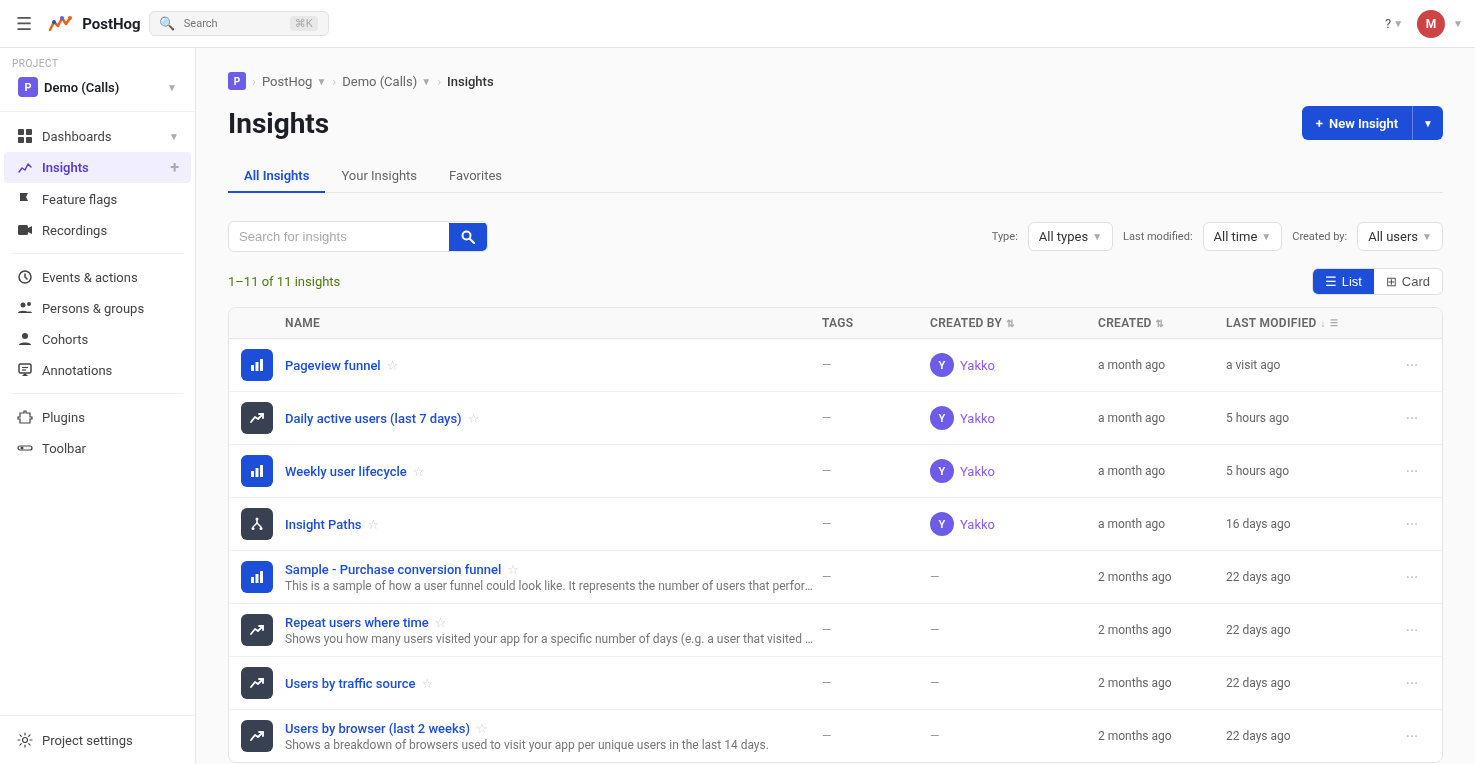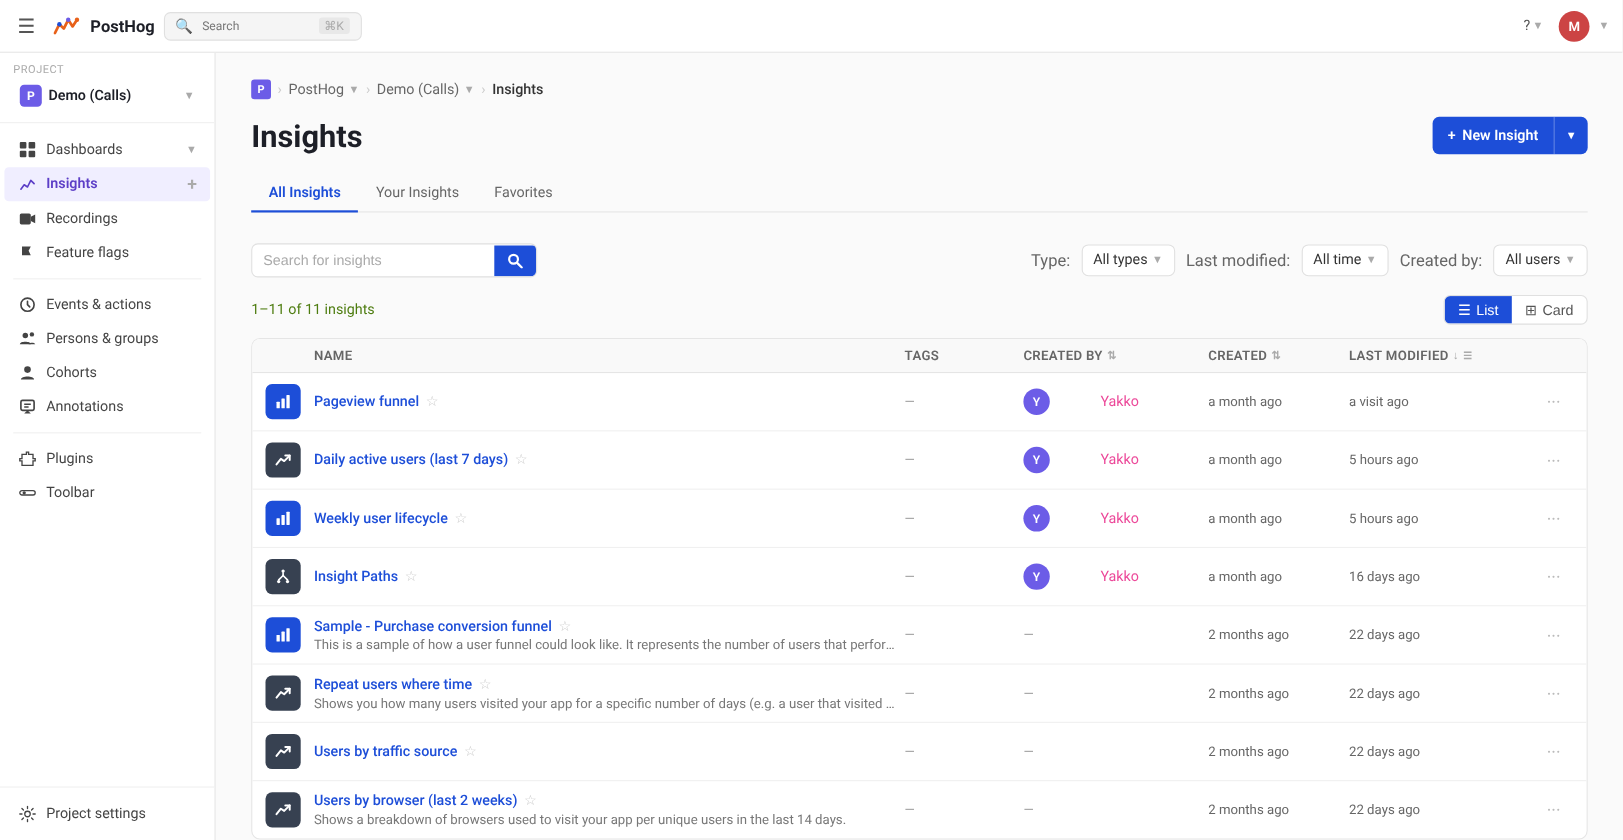--- a/index.html
+++ b/index.html
@@ -61,21 +61,21 @@
     .tab { padding: 8px 16px; cursor: pointer; font-size: 13px; color: #666; border-bottom: 2px solid transparent; margin-bottom: -1px; }
     .tab.active { color: #1d4ed8; border-bottom: 2px solid #1d4ed8; font-weight: 600; }
 
     
     .filter-bar { display: flex; align-items: center; gap: 10px; margin-bottom: 16px; margin-top: 28px; }
     .search-input-wrap { display: flex; align-items: center; border: 1px solid #e0e0e0; border-radius: 6px; background: #fff; overflow: hidden; }
     .search-input { border: none; outline: none; padding: 7px 10px; font-size: 13px; color: #555; width: 220px; background: transparent; }
     .search-input::placeholder { color: #aaa; }
     .search-btn { background: #1d4ed8; border: none; color: #fff; padding: 7px 12px; cursor: pointer; display: flex; align-items: center; }
     .filter-spacer { flex: 1; }
-    .filter-label { color: #666; font-size: 15px; }
+    .filter-label { color: #666; font-size: 11px; }
     .filter-select { display: flex; align-items: center; gap: 4px; border: 1px solid #e0e0e0; border-radius: 6px; background: #fff; padding: 6px 10px; cursor: pointer; font-size: 13px; color: #333; }
 
     
     .results-bar { display: flex; align-items: center; margin-bottom: 12px; }
     .results-count { font-size: 13px; color: #4d7c0f; flex: 1; }
     .view-toggle { display: flex; border: 1px solid #e0e0e0; border-radius: 6px; overflow: hidden; background: #fff; }
     .view-btn { display: flex; align-items: center; gap: 5px; padding: 5px 12px; cursor: pointer; font-size: 13px; color: #555; border: none; background: transparent; }
     .view-btn.active { background: #1d4ed8; color: #fff; }
 
     
@@ -86,21 +86,21 @@
     .table-row:last-child { border-bottom: none; }
     .row-icon { width: 32px; height: 32px; border-radius: 6px; display: flex; align-items: center; justify-content: center; flex-shrink: 0; }
     .row-name-col { display: flex; flex-direction: column; gap: 2px; min-width: 0; }
     .row-name-wrap { display: flex; align-items: center; gap: 6px; }
     .row-name { color: #1d4ed8; font-weight: 500; font-size: 13px; text-decoration: none; }
     .row-desc { font-size: 12px; color: #777; white-space: nowrap; overflow: hidden; text-overflow: ellipsis; max-width: 580px; }
     .star-icon { color: #ccc; cursor: pointer; font-size: 13px; }
     .tag-cell { color: #999; font-size: 12px; }
     .created-by-cell { display: flex; align-items: center; gap: 6px; }
     .user-avatar { width: 24px; height: 24px; border-radius: 50%; background: #6c5ce7; color: #fff; font-size: 11px; font-weight: 600; display: flex; align-items: center; justify-content: center; flex-shrink: 0; }
-    .user-name { font-size: 13px; color: #ec4899; margin-left: 40px; }
+    .user-name { font-size: 13px; color: #8b5cf6; }
     .time-cell { font-size: 12px; color: #666; }
     .more-btn { color: #bbb; cursor: pointer; font-size: 16px; display: flex; align-items: center; justify-content: center; }
     .sort-icon { color: #aaa; font-size: 10px; }
   </style>
 </head>
 <body>
 
 <div class="topnav">
   <span class="topnav-hamburger">☰</span>
   <div class="topnav-logo">
@@ -162,34 +162,34 @@
               <path d="M2 12 L5 8 L8 10 L11 4 L14 7" stroke="currentColor" stroke-width="1.5" fill="none" stroke-linecap="round" stroke-linejoin="round"></path>
             </svg>
         </span>
         <span class="sidebar-item-label">Insights</span>
         <span class="sidebar-item-add">+</span>
       </div>
 
       <div class="sidebar-item">
         <span class="sidebar-item-icon">
           <svg width="16" height="16" viewBox="0 0 16 16" fill="currentColor">
+              <path d="M3 2 L3 14 M3 2 L11 2 L9 6 L11 10 L3 10"></path>
+            </svg>
+        </span>
+        <span class="sidebar-item-label">Feature flags</span>
+      </div>
+
+      <div class="sidebar-item">
+        <span class="sidebar-item-icon">
+          <svg width="16" height="16" viewBox="0 0 16 16" fill="currentColor">
               <rect x="1" y="3" width="10" height="10" rx="1.5"></rect>
               <path d="M11 6 L15 4 L15 12 L11 10 Z"></path>
             </svg>
         </span>
         <span class="sidebar-item-label">Recordings</span>
-      </div>
-
-      <div class="sidebar-item">
-        <span class="sidebar-item-icon">
-          <svg width="16" height="16" viewBox="0 0 16 16" fill="currentColor">
-              <path d="M3 2 L3 14 M3 2 L11 2 L9 6 L11 10 L3 10"></path>
-            </svg>
-        </span>
-        <span class="sidebar-item-label">Feature flags</span>
       </div>
 
       <div class="sidebar-divider"></div>
 
       <div class="sidebar-item">
         <span class="sidebar-item-icon">
           <svg width="16" height="16" viewBox="0 0 16 16" fill="currentColor">
               <circle cx="8" cy="8" r="6" stroke="currentColor" stroke-width="1.5" fill="none"></circle>
               <path d="M8 5 L8 8 L10 10" stroke="currentColor" stroke-width="1.5" stroke-linecap="round" fill="none"></path>
             </svg>

